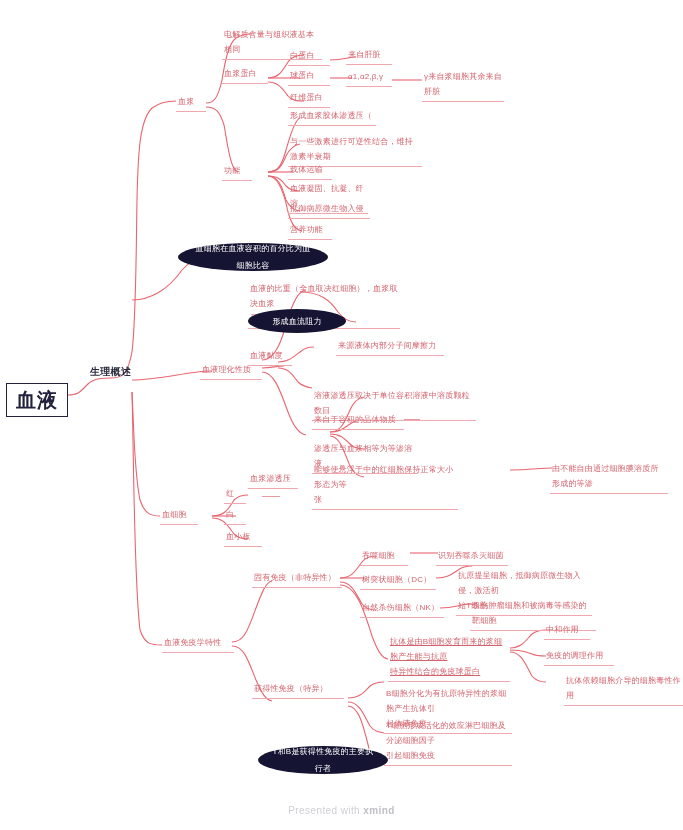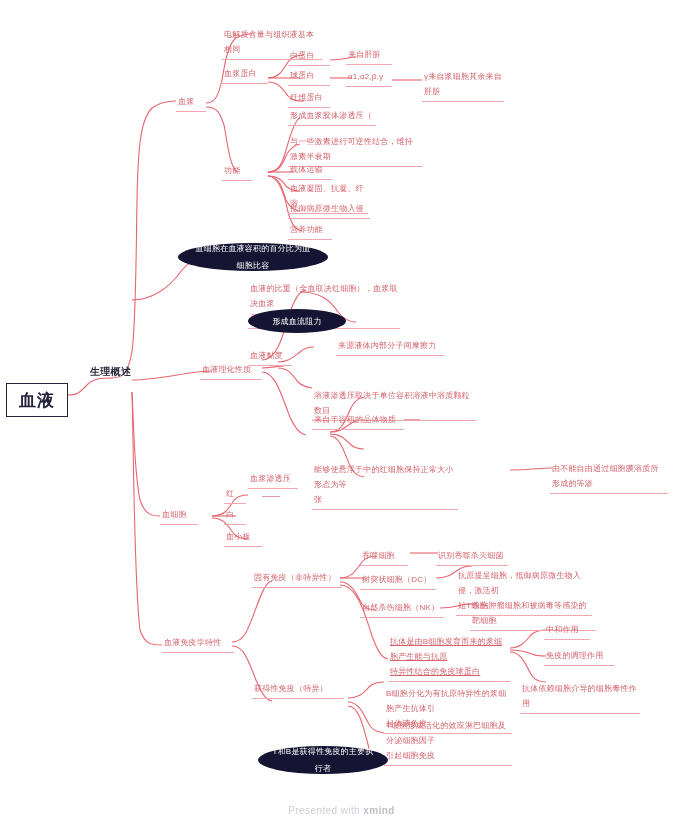--- a/index.html
+++ b/index.html
@@ -65,21 +65,21 @@
     padding: 6px 14px;
     letter-spacing: 0.2px;
     box-sizing: border-box;
   }
   
   #root-node {
     background: #ffffff;
     border: 1.6px solid #22223c;
     border-radius: 0;
     color: #22223c;
-    font-size: 17px;
+    font-size: 20px;
     font-weight: 700;
     display: flex;
     align-items: center;
     justify-content: center;
     letter-spacing: 1px;
   }
   
   .dash {
     border-bottom: 1.6px solid #e79aa2;
     height: 0;
@@ -216,20 +216,21 @@
   <div class="node topic" style="left:200px; top:362px; width:62px;">血液理化性质</div>
 
   <div class="node topic" style="left:248px; top:348px; width:44px;">血液黏度</div>
 
   <div class="node topic" style="left:320px; top:338px; width:108px;margin-left:16px;">来源液体内部分子间摩擦力</div>
 
   <div class="node topic" style="left:248px; top:427px; width:50px;margin-top:44px;">血浆渗透压</div>
 
   <div class="node topic" style="left:312px; top:388px; width:164px;">溶液渗透压取决于单位容积溶液中溶质颗粒数目</div>
   <div class="node topic" style="left:312px; top:412px; width:92px;">来自于容积的晶体物质</div>
+  <div class="node topic" style="left:312px; top:441px; width:106px;">渗透压与血浆相等为等渗溶液</div>
   <div class="node topic" style="left:312px; top:462px; width:146px;">能够使悬浮于中的红细胞保持正常大小形态为等
 张</div>
 
   <div class="node topic" style="left:550px; top:461px; width:118px;">由不能自由通过细胞膜溶质所形成的等渗</div>
 
   <div class="node dash" style="left:262px; top:496px; width:18px;"></div>
   <div class="node dash" style="left:404px; top:419px; width:16px;"></div>
 
   <div class="node topic" style="left:160px; top:507px; width:38px;">血细胞</div>
 
@@ -248,21 +249,21 @@
   <div class="node topic" style="left:436px; top:548px; width:72px;">识别吞噬杀灭细菌</div>
   <div class="node topic" style="left:456px; top:568px; width:136px;">抗原提呈细胞，抵御病原微生物入侵，激活初
 始T细胞</div>
   <div class="node topic" style="left:470px; top:598px; width:126px;">杀伤肿瘤细胞和被病毒等感染的靶细胞</div>
 
   <div class="node topic" style="left:388px; top:634px; width:122px;text-decoration:underline;">抗体是由B细胞发育而来的浆细胞产生能与抗原
 特异性结合的免疫球蛋白</div>
 
   <div class="node topic" style="left:544px; top:622px; width:46px;">中和作用</div>
   <div class="node topic" style="left:544px; top:648px; width:70px;">免疫的调理作用</div>
-  <div class="node topic" style="left:520px; top:673px; width:120px;margin-top:8px;">抗体依赖细胞介导的细胞毒性作用</div>
+  <div class="node topic" style="left:564px; top:673px; width:120px;">抗体依赖细胞介导的细胞毒性作用</div>
 
   <div class="node topic" style="left:252px; top:681px; width:92px;">获得性免疫（特异）</div>
 
   <div class="node topic" style="left:384px; top:686px; width:128px;">B细胞分化为有抗原特异性的浆细胞产生抗体引
 起体液免疫</div>
   <div class="node topic" style="left:384px; top:718px; width:128px;">T细胞形成活化的效应淋巴细胞及分泌细胞因子
 引起细胞免疫</div>
 
   <div class="node pill" style="left:258px; top:746px; width:130px; height:28px;">T和B是获得性免疫的主要执行者</div>
 

